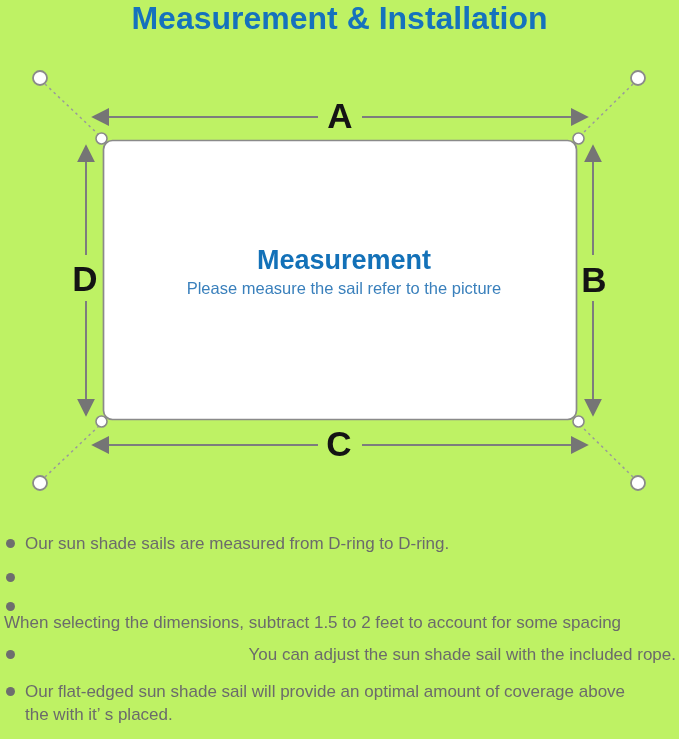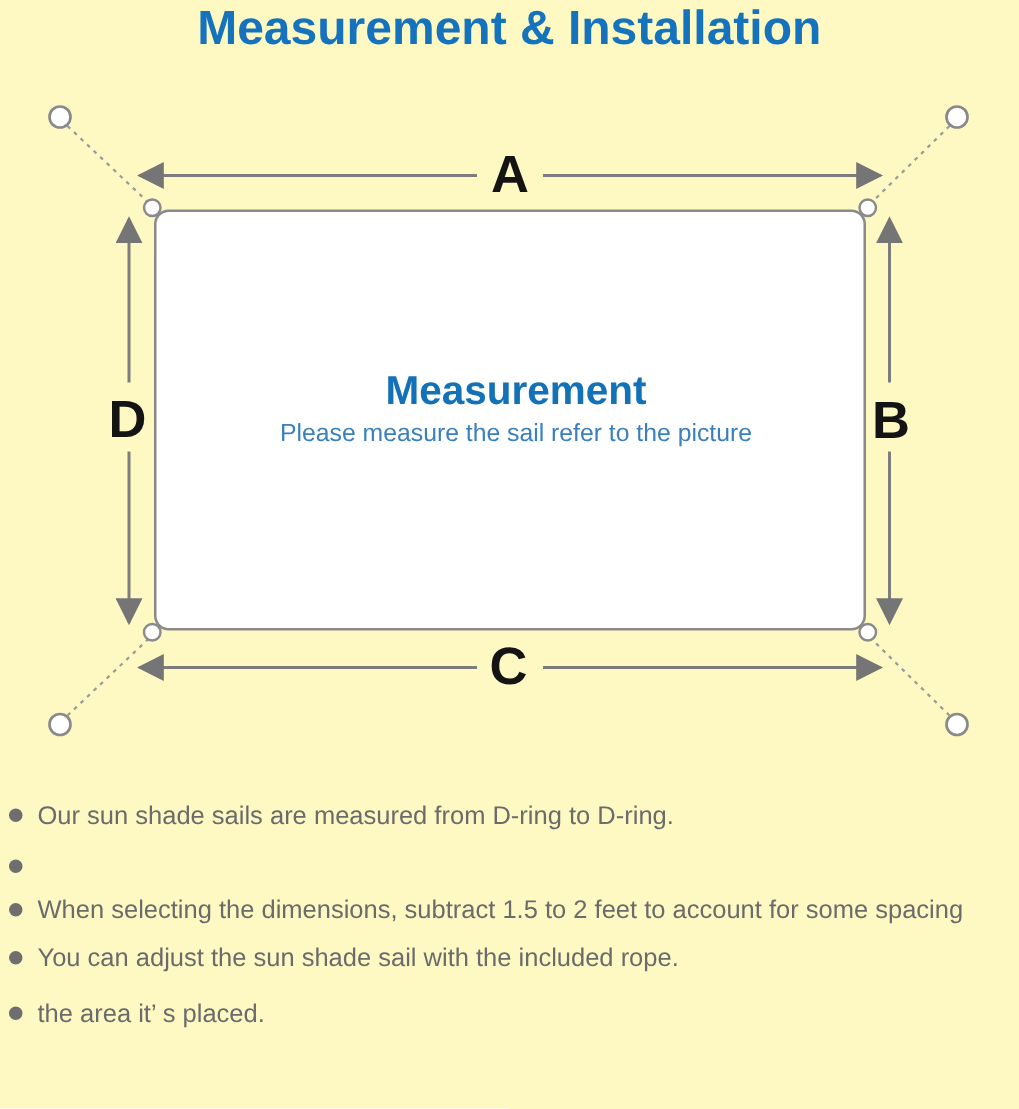--- a/index.html
+++ b/index.html
@@ -1,20 +1,20 @@
 <!DOCTYPE html>
 <html><head>
 <meta charset="utf-8">
 <style>
   html, body { margin: 0; padding: 0; background: #ffffff; }
   .page {
     position: relative;
     width: 679px;
     height: 739px;
-    background: #fef9c3;
+    background: #bef264;
     font-family: "Liberation Sans", sans-serif;
     overflow: hidden;
   }
   .page-title {
     position: absolute;
     top: 0px;
     left: 0;
     width: 100%;
     margin: 0;
     text-align: center;
@@ -36,22 +36,22 @@
   }
   .bullet {
     display: flex;
     align-items: flex-start;
     color: #6b6b6b;
     font-size: 17px;
     line-height: 23px;
   }
   .bullet:nth-child(1) { margin-bottom: 11px; }
   .bullet:nth-child(2) { margin-bottom: 13px; }
-  .bullet:nth-child(3) { margin-bottom: 9px; }
-  .bullet:nth-child(4) { margin-bottom: 14px; }
+  .bullet:nth-child(3) { margin-bottom: 9px; flex-direction: column; }
+  .bullet:nth-child(4) { margin-bottom: 14px; justify-content: space-between; }
   .dot {
     flex: none;
     width: 9px;
     height: 9px;
     border-radius: 50%;
     background: #6e6e6e;
     margin: 7px 10px 0 2px;
   }
   .note-line { white-space: nowrap; }
 </style>
@@ -125,18 +125,19 @@
     </div>
     <div class="bullet">
       <span class="dot"></span>
       <div class="bullet-text">
         <div class="note-line">You can adjust the sun shade sail with the included rope.</div>
       </div>
     </div>
     <div class="bullet">
       <span class="dot"></span>
       <div class="bullet-text">
-        <div class="note-line">the area it’ s placed.</div>
+        <div class="note-line">Our flat-edged sun shade sail will provide an optimal amount of coverage above</div>
+        <div class="note-line">the with it’ s placed.</div>
       </div>
     </div>
   </div>
 
 </div>
 
 </body></html>

